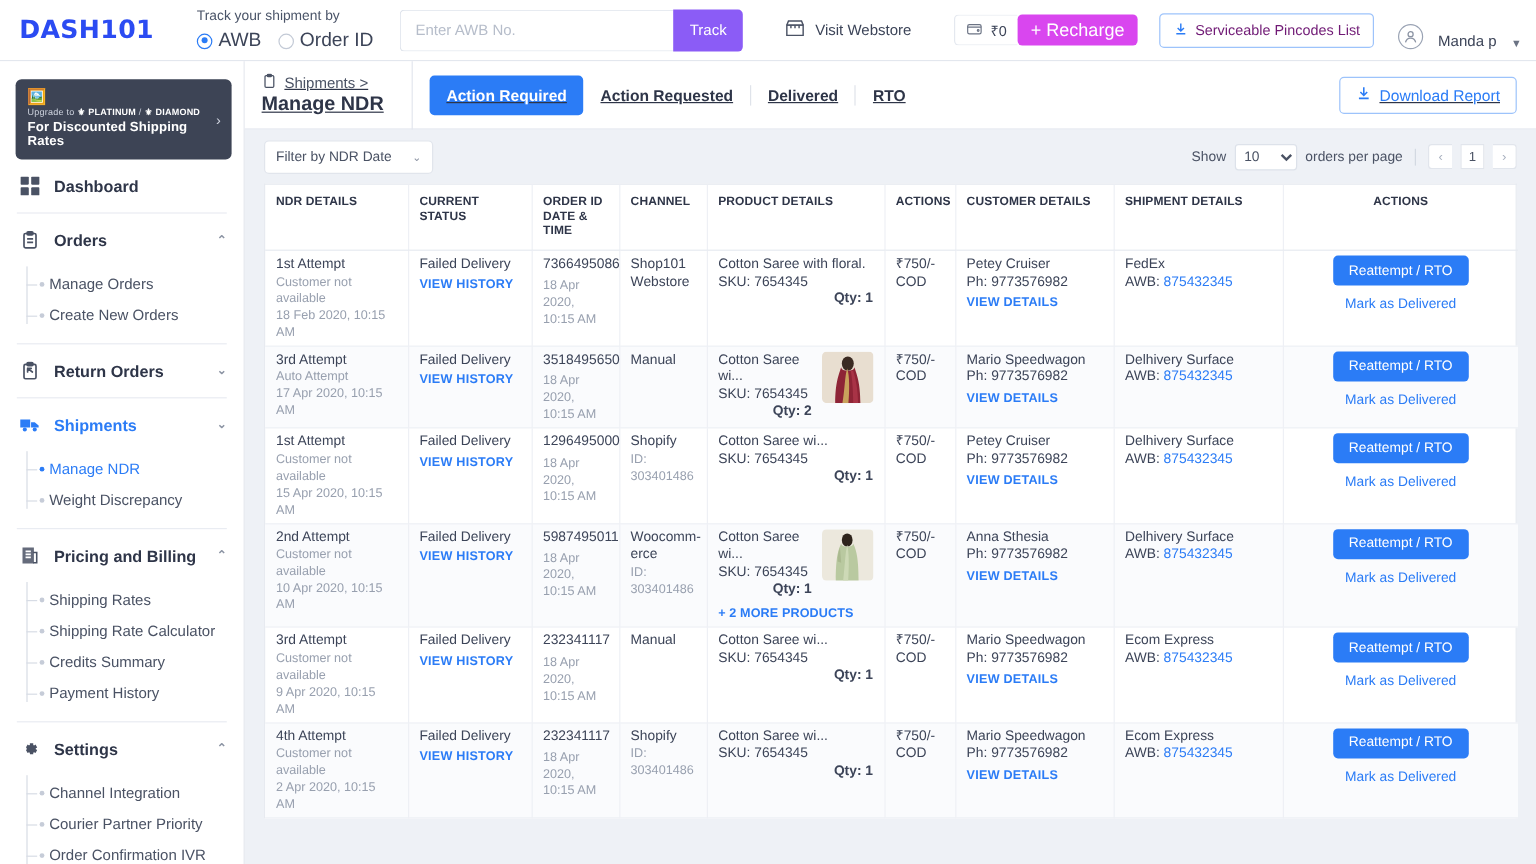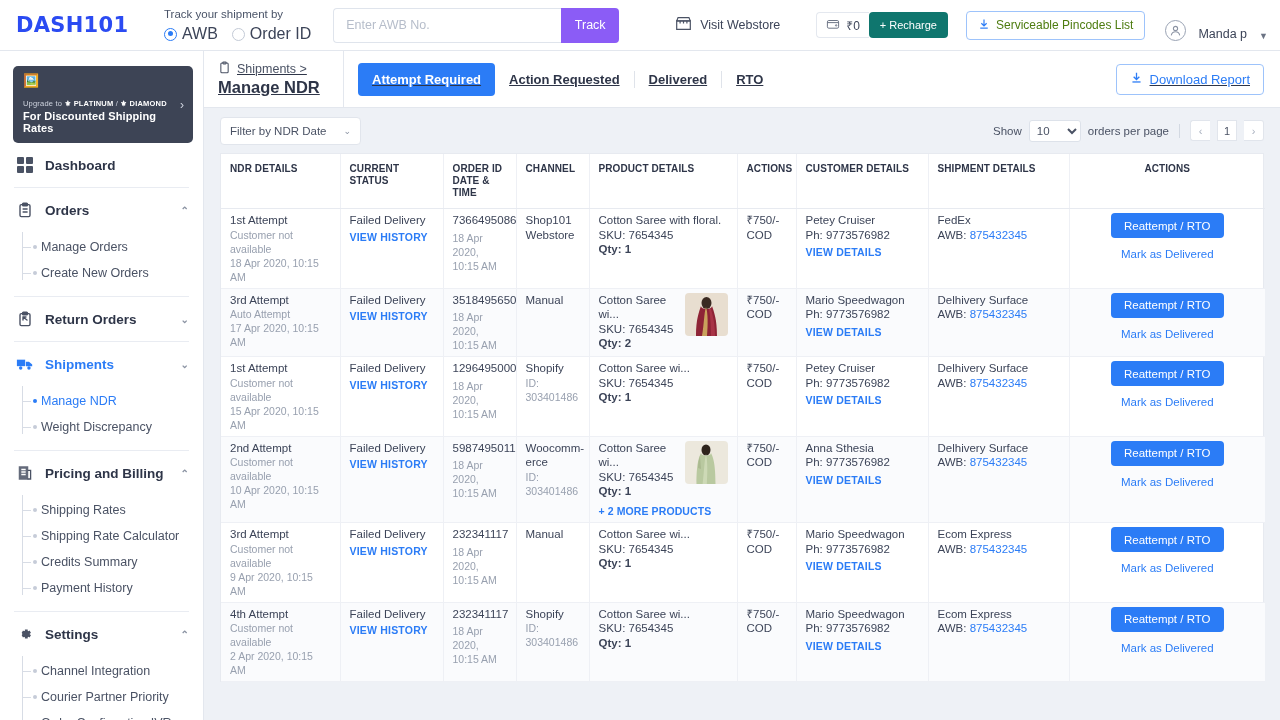--- a/index.html
+++ b/index.html
@@ -44,43 +44,43 @@
   }
   .top-right { margin-left: auto; display: flex; align-items: center; gap: 0; padding-right: 12px; }
   .webstore { display: flex; align-items: center; gap: 8px; font-size: 12.5px; color: #3c4458; margin-right: 36px; }
   .wallet-group { display: flex; align-items: center; height: 26px; }
   .wallet-amt {
     display:flex; align-items:center; gap:6px;
     border: 1px solid #e4e8ef; border-right: none; border-radius: 4px 0 0 4px;
     height: 26px; padding: 0 9px; font-size: 12px; color: #3c4458; background: #fff;
   }
   .recharge {
-    background: #0f766e; color: #fff; height: 26px; border-radius: 4px;
-    padding: 0 11px; font-size: 11px; display: flex; align-items: center;
+    background: #d946ef; color: #fff; height: 26px; border-radius: 4px;
+    padding: 0 11px; font-size: 15px; display: flex; align-items: center;
     cursor: pointer; border: none; font-family: "Liberation Sans", sans-serif;
   }
   .pincodes {
     margin-left: 18px; height: 29px; border: 1px solid #9dc3fb; border-radius: 4px;
-    color: #4d7c0f; font-size: 12px; display: flex; align-items: center; gap: 6px;
+    color: #701a75; font-size: 12px; display: flex; align-items: center; gap: 6px;
     padding: 0 11px; background: #fff; cursor: pointer;
   }
   .user { margin-left: 20px; display: flex; align-items: flex-end; gap: 12px; font-size: 12.5px; color: #3c4458; cursor: pointer; margin-top: 11px;}
   .avatar { width: 21px; height: 21px; border-radius: 50%; border: 1.3px solid #9aa3b4; display:flex;align-items:center;justify-content:center; }
 
   
   .sidebar {
     position: absolute; top: 51px; left: 0; width: 204px; height: 669px;
     background: #ffffff; border-right: 1px solid #e3e7ee; overflow: hidden;
   }
   .promo {
     margin: 15px 10px 0 13px; background: #3d4455; border-radius: 5px;
     padding: 8px 10px 9px 10px; position: relative; color: #fff;
   }
   .promo-ico { font-size: 13px; line-height: 14px; }
-  .promo-l1 { font-size: 7.5px; letter-spacing: .2px; color: #cfd4df; margin-top: 11px; }
+  .promo-l1 { font-size: 7.5px; letter-spacing: .2px; color: #cfd4df; margin-top: 1px; }
   .promo-l1 b { color: #ffffff; font-size: 7.5px; }
   .promo-l2 { font-size: 11px; font-weight: bold; margin-top: 2px; letter-spacing: .1px; }
   .promo-arrow { position: absolute; right: 9px; top: 50%; transform: translateY(-50%); font-size: 12px; color:#cfd4df;}
   .nav-top {
     display: flex; align-items: center; gap: 11px; padding: 13px 14px 13px 16px;
     font-size: 13.5px; font-weight: bold; color: #2e3548; cursor: pointer;
   }
   .nav-top .chev { margin-left: auto; font-size: 10px; color: #8b93a3; }
   .nav-top.active { color: #2b7cf6; }
   .nav-ico { width: 18px; height: 18px; display:flex; align-items:center; justify-content:center; color:#4a5264; }
@@ -156,21 +156,21 @@
   tbody td {
     font-size: 11.5px; color: #3c4458; vertical-align: top; padding: 4px 9px;
     border-right: 1px solid #eef0f5; border-bottom: 1px solid #eef0f5; line-height: 14.5px;
   }
   tbody td:last-child { border-right: none; }
   tbody tr.alt td { background: #fafbfd; }
   .muted { color: #98a0af; font-size: 10.5px; line-height: 14px; }
   .link { color: #2b7cf6; cursor: pointer; }
   .vh { color: #2b7cf6; font-size: 10.5px; font-weight: bold; letter-spacing: .2px; cursor: pointer; display:inline-block; margin-top:2px;}
   .vd { color: #2b7cf6; font-size: 10.5px; font-weight: bold; letter-spacing: .2px; cursor: pointer; display:inline-block; margin-top:3px;}
-  .qty { font-weight: bold; }
+  .qty { font-weight: bold; text-align: right; }
   .prod-flex { display: flex; gap: 8px; }
   .prod-img { width: 43px; height: 43px; border-radius: 4px; flex: 0 0 43px; overflow:hidden; }
   .more { color: #2b7cf6; font-size: 10.5px; font-weight: bold; margin-top: 5px; cursor: pointer; letter-spacing:.1px;}
   .acts { text-align: center; }
   .reatt {
     background: #2b7cf6; color: #fff; border: none; border-radius: 4px;
     font-size: 11.5px; height: 25px; padding: 0 13px; cursor: pointer;
     font-family: "Liberation Sans", sans-serif;
   }
   .markdel { color: #2b7cf6; font-size: 11.5px; margin-top: 9px; cursor: pointer; }
@@ -391,21 +391,21 @@
           <svg width="13" height="13" viewBox="0 0 16 16" fill="none" stroke="#4a5264" stroke-width="1.3">
             <rect x="3.5" y="2.5" width="9" height="12" rx="1.2"></rect>
               <rect x="6" y="1.2" width="4" height="2.4" rx=".7"></rect>
           </svg>
         </span>
         <span>Shipments &gt;</span>
       </div>
       <div class="pagetitle">Manage NDR</div>
     </div>
     <div class="tabs" id="tabs-root">
-        <div class="tab active">Attempt Required</div>
+        <div class="tab active">Action Required</div>
         <div class="tab">Action Requested</div>
         <span class="tab-sep"></span>
         <div class="tab">Delivered</div>
         <span class="tab-sep"></span>
         <div class="tab">RTO</div>
       </div>
     <div class="dl-btn">
       <span>
         <svg width="13" height="13" viewBox="0 0 16 16" fill="none" stroke="#2b7cf6" stroke-width="1.6">
           <path d="M8 2v8M4.5 7L8 10.5 11.5 7"></path>
@@ -459,21 +459,21 @@
           <th>CUSTOMER DETAILS</th>
           <th>SHIPMENT DETAILS</th>
           <th>ACTIONS</th>
         </tr>
       </thead>
       <tbody id="rows-root">
           <tr class="">
             <td>
               <div>1st Attempt</div>
               <div class="muted">Customer not available</div>
-              <div class="muted">18 Apr 2020, 10:15 AM</div>
+              <div class="muted">18 Feb 2020, 10:15 AM</div>
             </td>
             <td><div>Failed Delivery</div><span class="vh">VIEW HISTORY</span></td>
             <td>
               <div>7366495086</div>
               <div class="muted" style="margin-top:3px">18 Apr 2020,</div>
               <div class="muted">10:15 AM</div>
             </td>
             <td>
               <div>Shop101 Webstore</div>
             </td>

